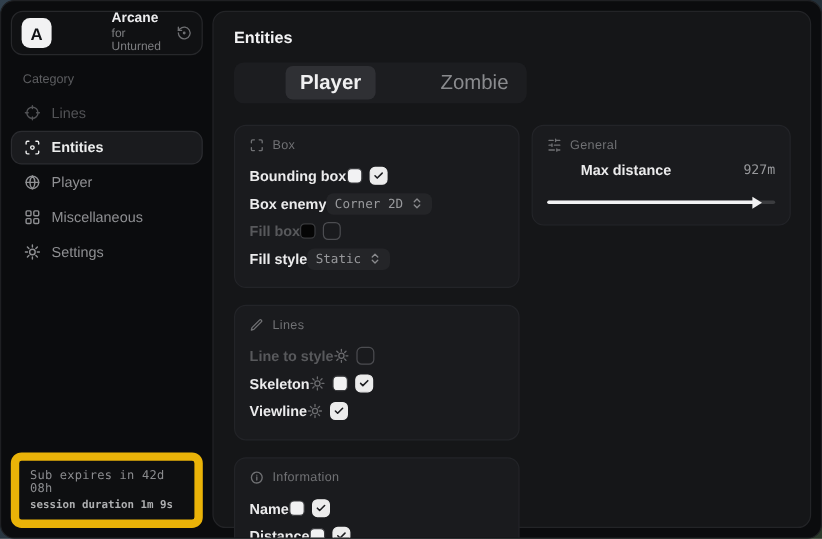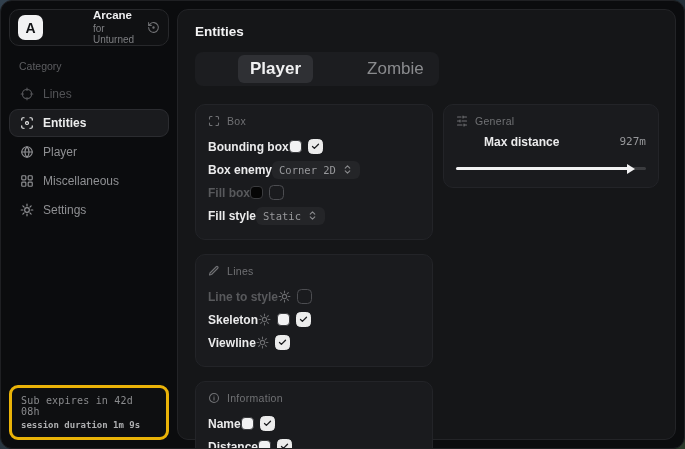--- a/index.html
+++ b/index.html
@@ -45,21 +45,21 @@
     display:flex; align-items:center; gap:9px;
     padding:6px 10px; height:28px;
     border-radius:9px; border:1px solid transparent;
     font-size:12px; color:#8f9093; cursor:pointer;
   }
   .nav-item.active { background:#1a1b1e; border-color:#2b2c30; color:#eceded; font-weight:600; }
   .nav-item.disabled { color:#525356; }
   .nav-item .ic { display:flex; width:14px; }
   .sidebar-footer {
     margin-top:auto;
-    border:3px solid #eab308; border-radius:9px;
+    border:7px solid #eab308; border-radius:9px;
     background:#0e0f11;
     padding:7px 9px;
   }
   .foot-line1 { font-family:"DejaVu Sans Mono", monospace; font-size:10px; color:#8b8c8f; letter-spacing:.2px; }
   .foot-line2 { font-family:"DejaVu Sans Mono", monospace; font-size:9px; color:#aeafb1; font-weight:bold; margin-top:3px; }
   
   .main {
     flex:1; margin:8px 8px 8px 0;
     background:#151618; border:1px solid #232427;
     border-radius:11px;

